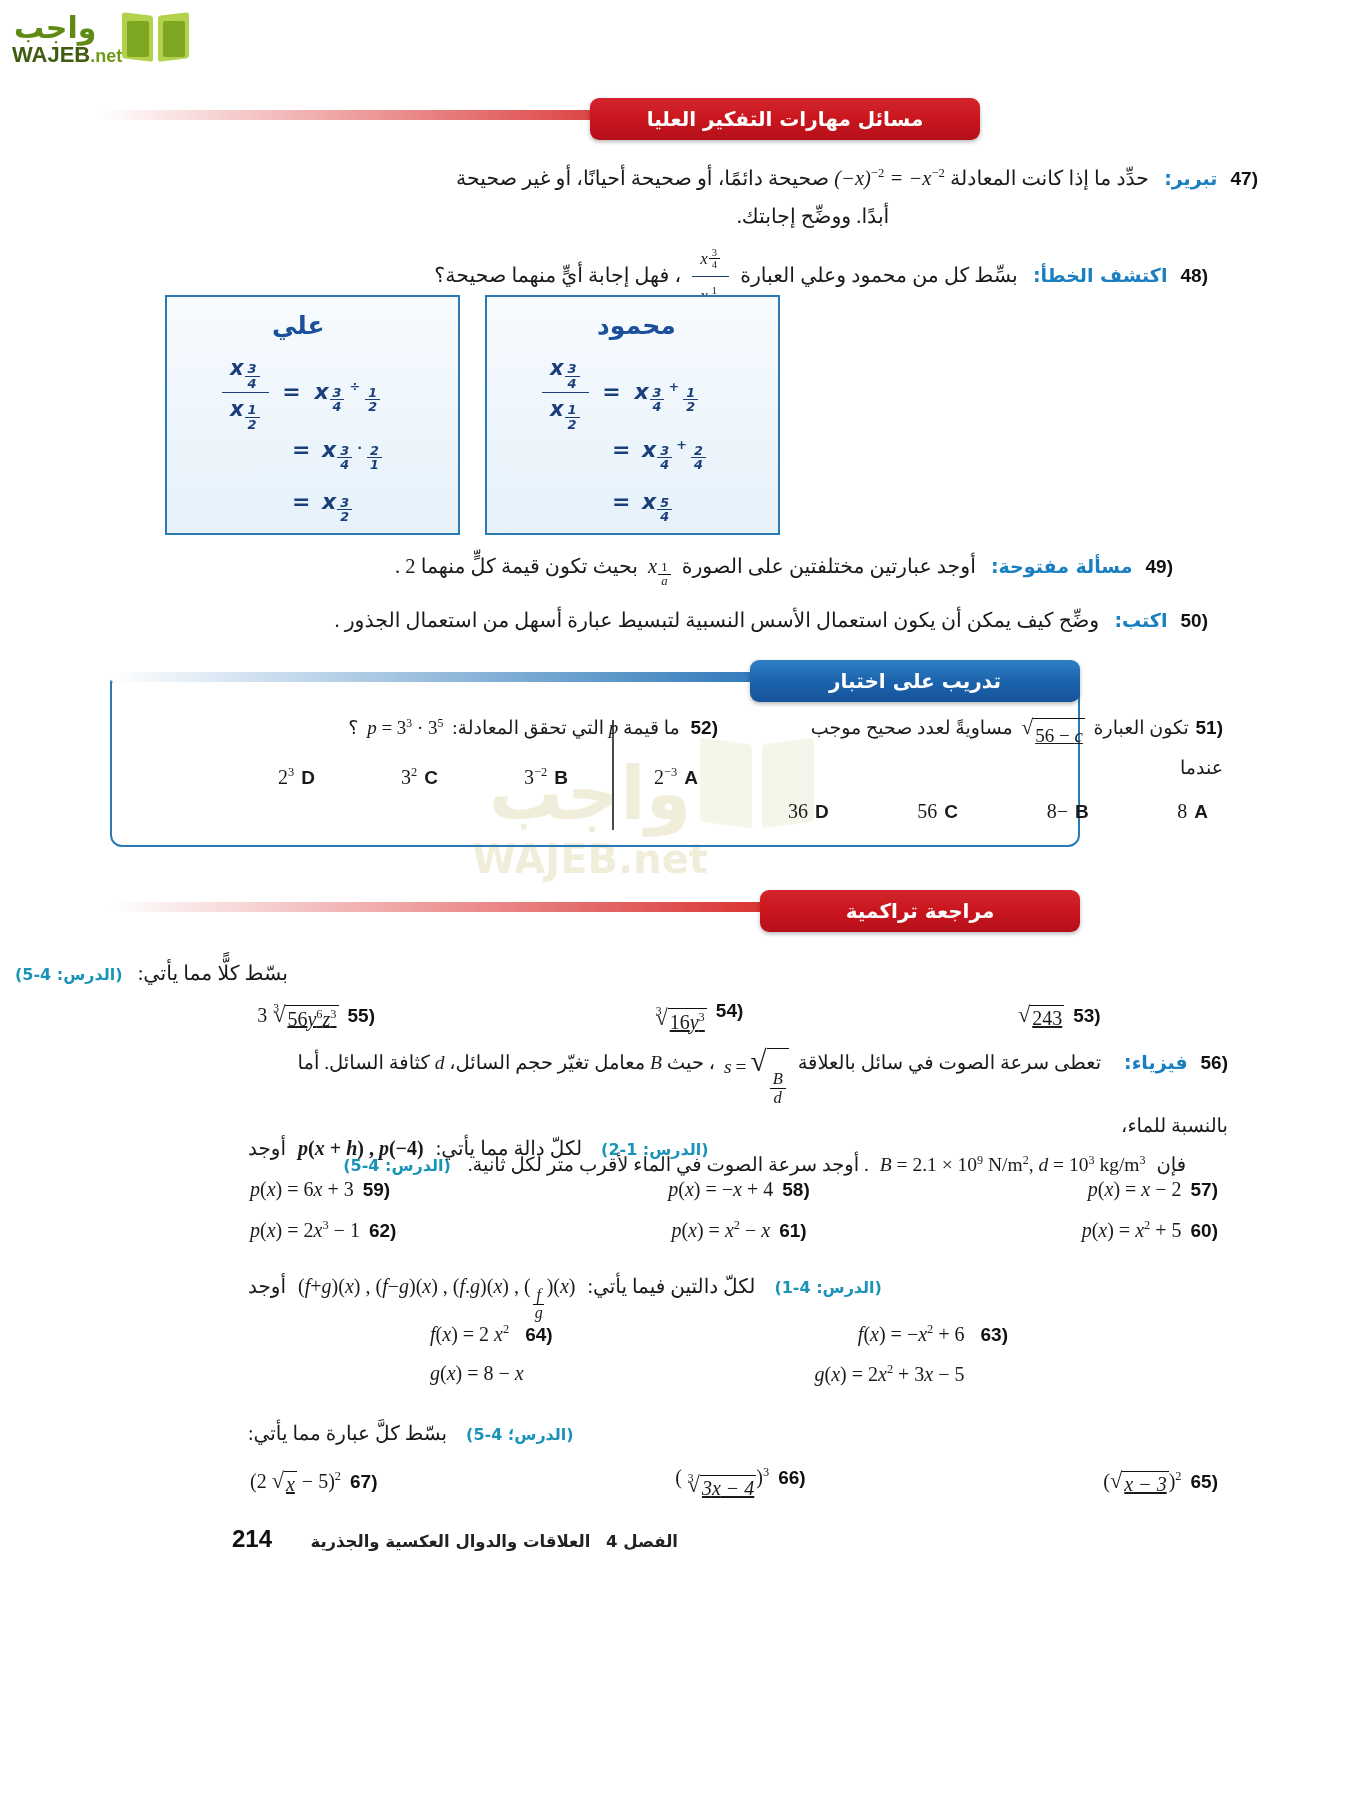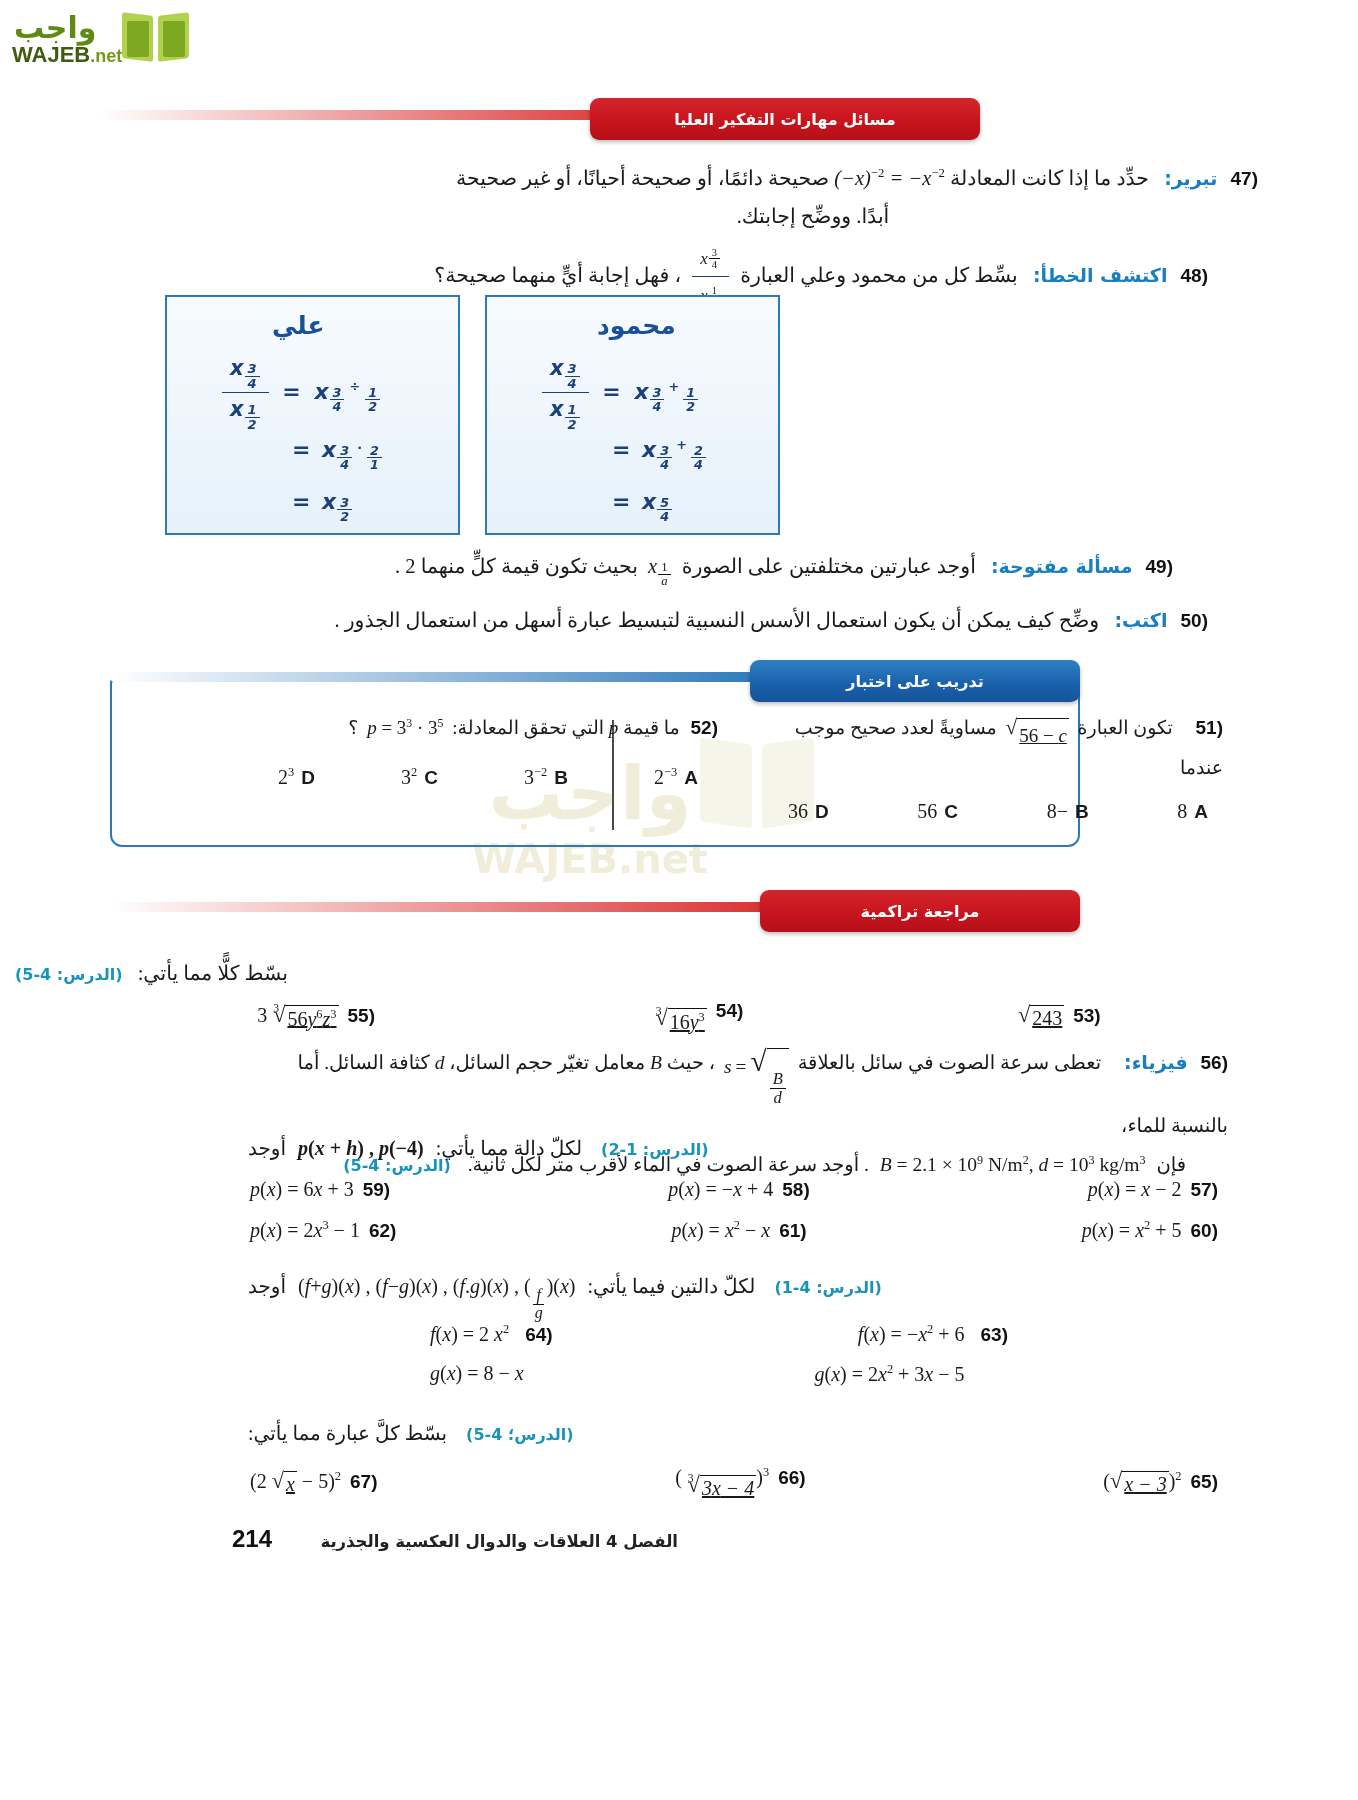--- a/index.html
+++ b/index.html
@@ -105,21 +105,21 @@
     border-radius: 9px;
     box-shadow: 0 2px 4px rgba(0,0,0,.28);
     display: flex;
     align-items: center;
     justify-content: center;
     padding: 0 26px;
     box-sizing: border-box;
   }
   .banner .pill span {
     font-family: "DejaVu Sans", sans-serif;
-    font-size: 16px;
+    font-size: 20px;
     font-weight: bold;
     color: #ffffff;
     white-space: nowrap;
     letter-spacing: 0px;
   }
   .banner.red .tail {
     background: linear-gradient(to left, #d92b2b, #ffffff);
   }
   .banner.red .pill {
     background: linear-gradient(to bottom, #d4252c 0%, #c8141d 55%, #b5101a 100%);
@@ -446,21 +446,21 @@
   </div>
 </div>
 
 <div class="mcbox" style="left:110px; top:672px; width:970px; height:175px; z-index:1;"></div>
 
 <div class="divider-v" style="left:612px; top:720px; height:110px; z-index:2;"></div>
 
 <div class="prob" style="right:135px; top:712px; width:440px; font-size:19px; line-height:1.7; z-index:4;">
   <div style="text-align:right;">
     <span class="num">(51</span>
-    <span style="margin-right:18px;">تكون العبارة</span>
+    <span style="margin-right:2px;">تكون العبارة</span>
     <span class="rad" style="direction:ltr; margin:0 4px;">
       <span class="sym">√</span>
         <span class="bar" style="font-style:normal;">56 − <i class="mathit">c</i></span>
     </span>
     <span>مساويةً لعدد صحيح موجب عندما</span>
   </div>
 </div>
 
 <div class="mcrow" style="right:150px; top:800px; width:420px; justify-content:space-between; z-index:4;">
   <div class="mcitem">
@@ -665,14 +665,14 @@
     <span class="mathup" style="direction:ltr;">(2 <span class="rad" style="direction:ltr;">
           <span class="sym">√</span>
           <span class="bar"><i>x</i></span>
         </span> − 5)<sup class="ex">2</sup></span>
   </div>
 </div>
 
 <div class="footer-num" style="right:1086px; top:1525px;">214</div>
 <div class="footer-txt" style="right:680px; top:1532px; width:400px; text-align:right;">
   <span>الفصل 4</span>
-  <span style="">العلاقات والدوال العكسية والجذرية</span>
+  <span style="margin-right:10px;">العلاقات والدوال العكسية والجذرية</span>
 </div>
 
 </body></html>

